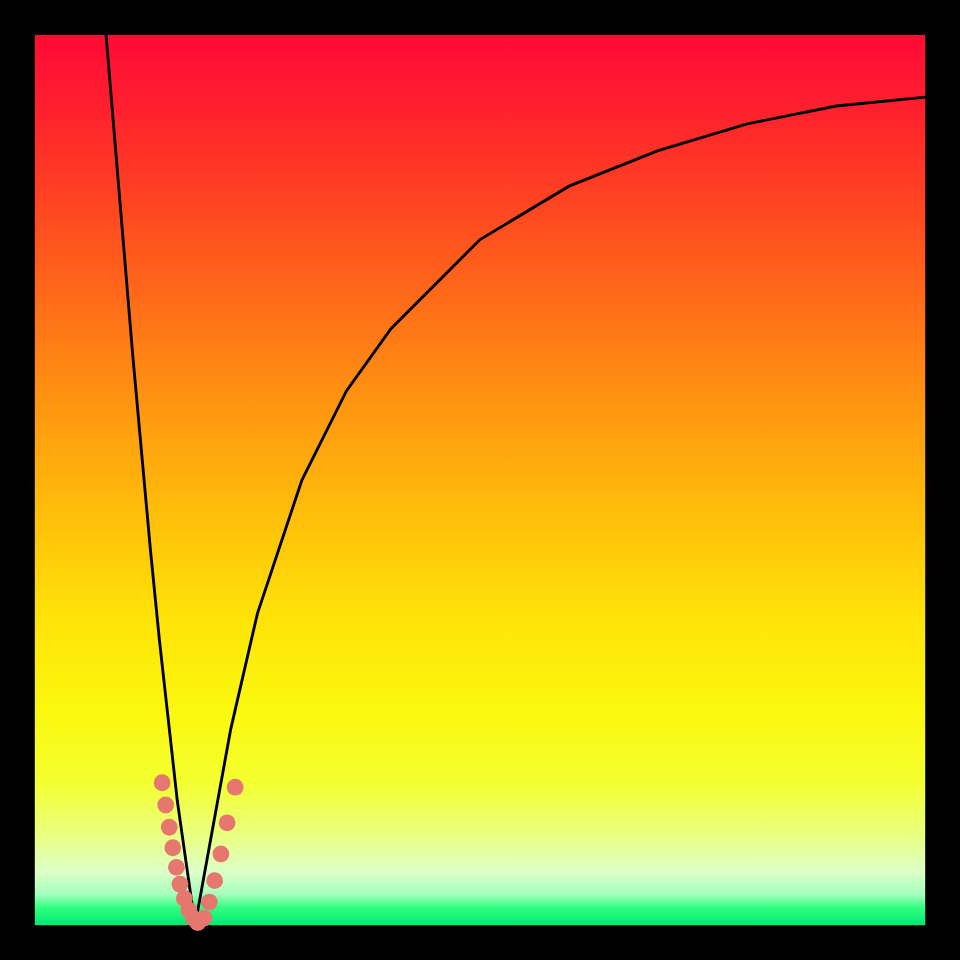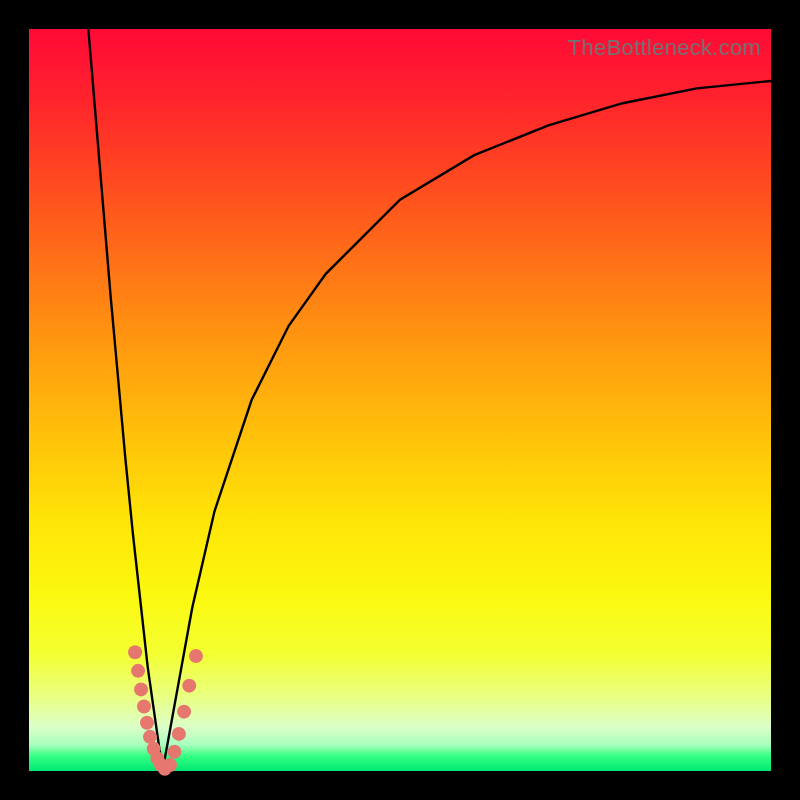--- a/index.html
+++ b/index.html
@@ -65,21 +65,20 @@
   }
   .dot {
     fill: #e6776f;
   }
 </style>
 </head>
 <body>
 
 <div class="frame">
   <div class="plot-area">
-    <div class="watermark">TheBottleneck.com</div>
     <svg class="curves" viewBox="0 0 742 742" preserveAspectRatio="none">
       <path id="left-branch" class="curve" d="M59.36 0.00 L66.78 89.04 L74.20 178.08 L81.62 267.12 L89.04 348.74 L96.46 430.36 L103.88 504.56 L111.30 571.34 L118.72 638.12 L126.14 690.06 L133.56 742.00"></path>
       <path id="right-branch" class="curve" d="M133.56 742.00 L148.40 660.38 L163.24 578.76 L185.50 482.30 L222.60 371.00 L259.70 296.80 L296.80 244.86 L371.00 170.66 L445.20 126.14 L519.40 96.46 L593.60 74.20 L667.80 59.36 L742.00 51.94"></path>
       <g id="dots">
           <circle cx="106.11" cy="623.28" r="7" class="dot"></circle>
           <circle cx="109.07" cy="641.83" r="7" class="dot"></circle>
           <circle cx="112.04" cy="660.38" r="7" class="dot"></circle>
           <circle cx="115.01" cy="677.45" r="7" class="dot"></circle>
           <circle cx="117.98" cy="693.77" r="7" class="dot"></circle>
           <circle cx="120.95" cy="707.87" r="7" class="dot"></circle>

